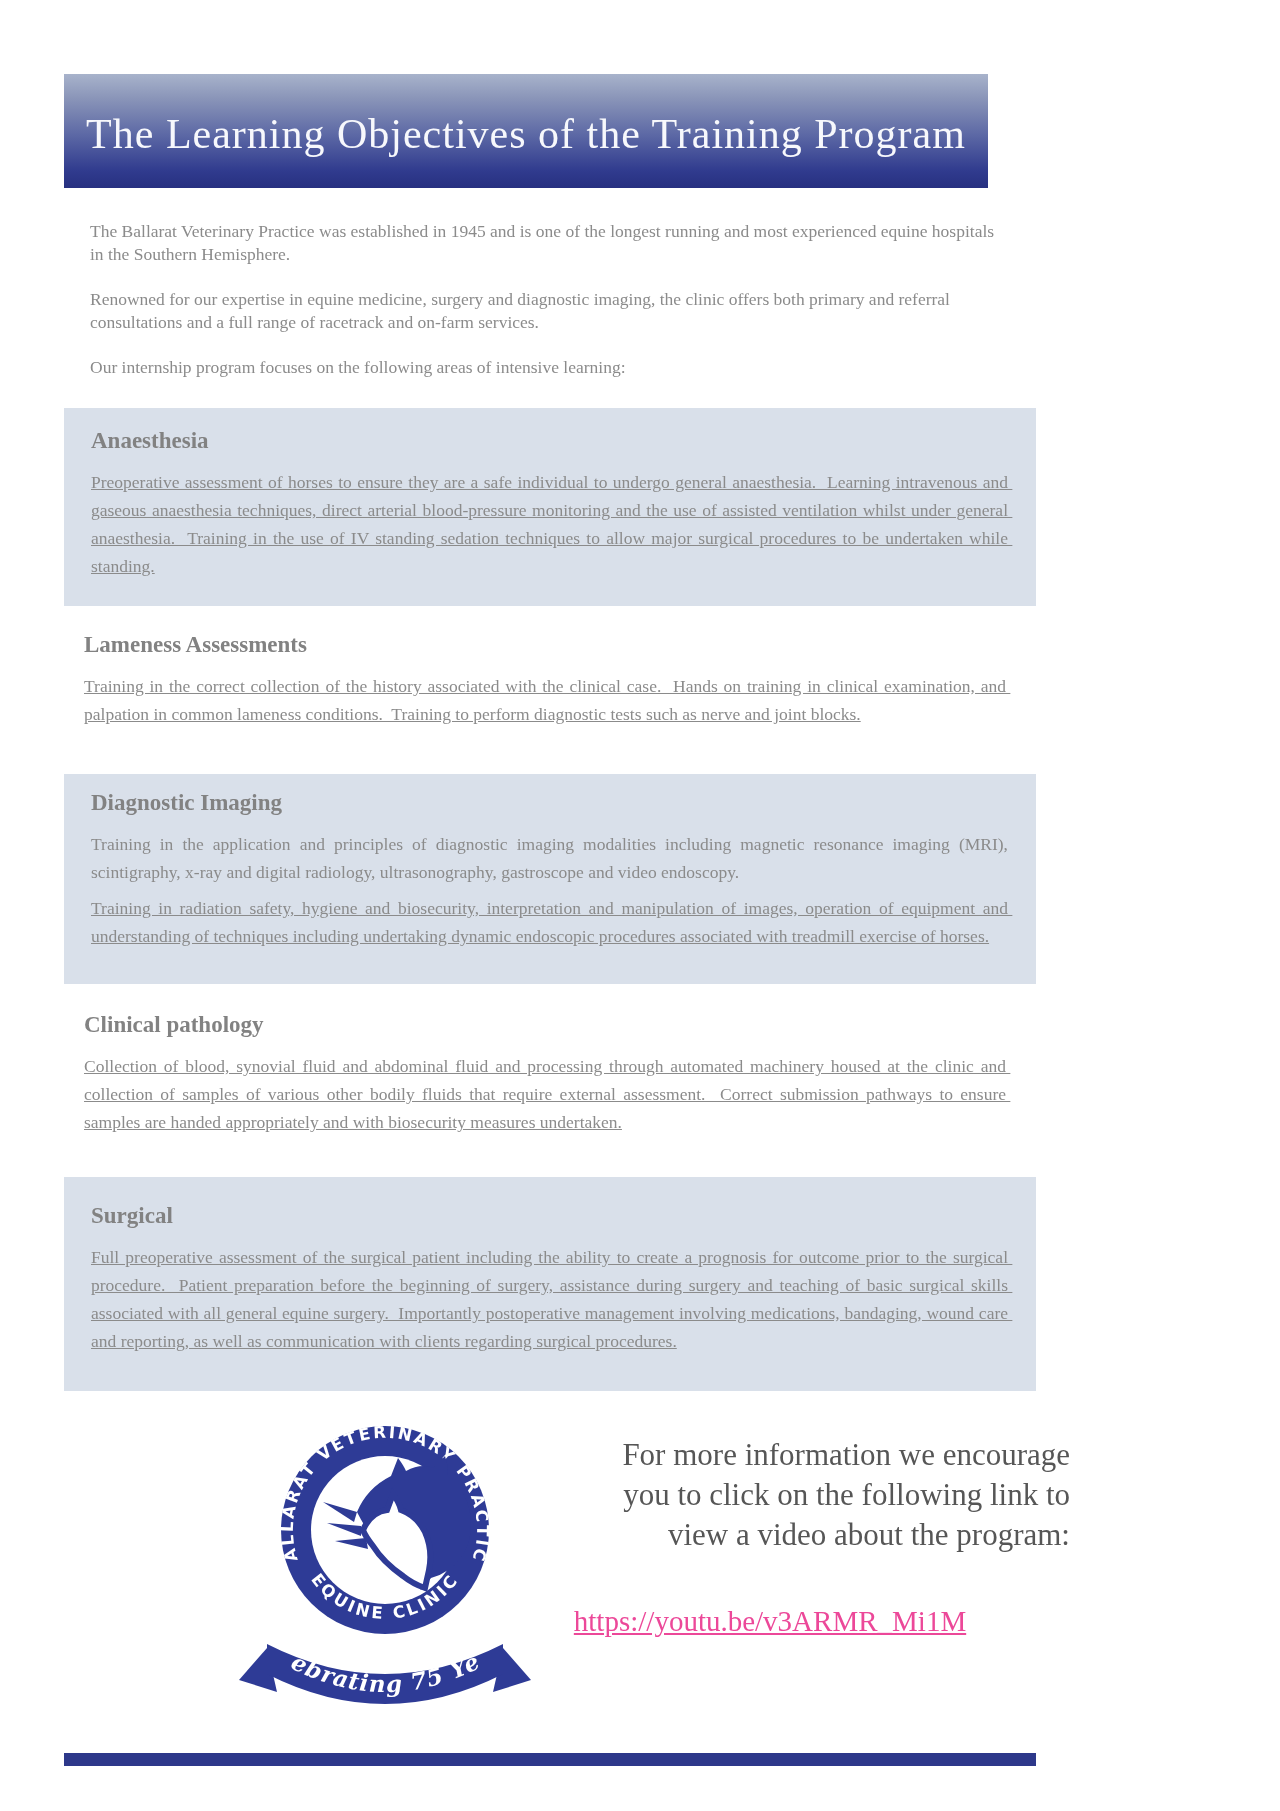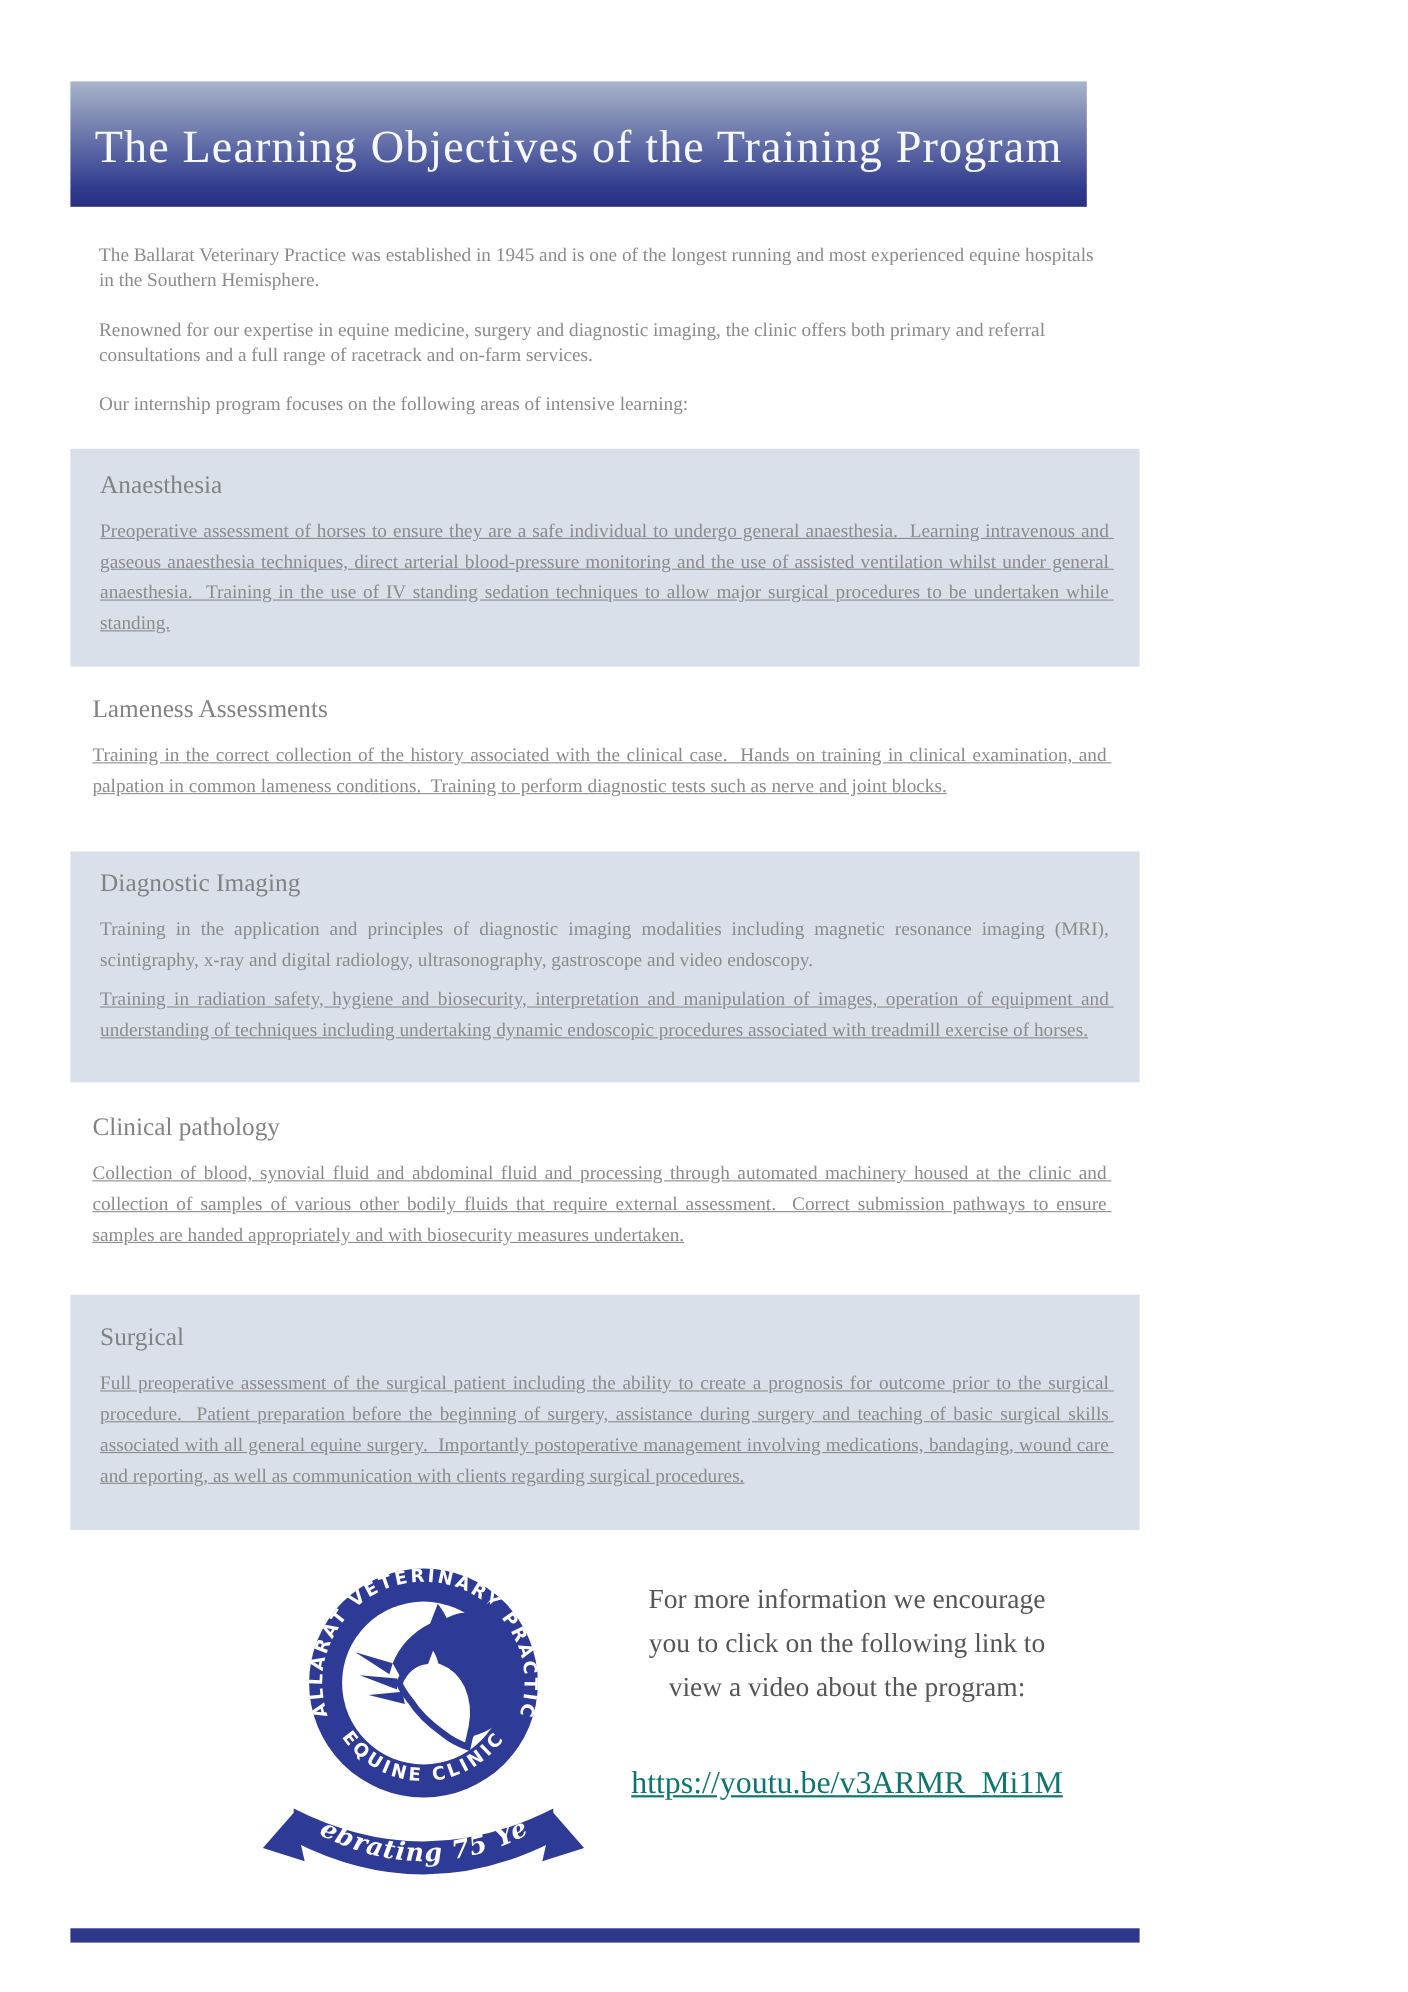--- a/index.html
+++ b/index.html
@@ -14,43 +14,43 @@
   }
   .banner h1 {
     margin:0; padding-top:6px; color:#f7f8fc; font-weight:400;
     font-size:42px; letter-spacing:1px; white-space:nowrap;
   }
   .content { margin-left:64px; width:972px; color:#8b8b8b;margin-top:16px; }
   .intro { padding:16px 24px 0 26px; }
   .intro p { font-size:17.5px; line-height:23px; margin:0 0 22px 0; }
   .topic { box-sizing:border-box; }
   .topic.highlight { background:#d9e0ea; }
-  .topic h2 { font-size:23px; font-weight:400; color:#828282; margin:0 0 14px 0; }
+  .topic h2 { font-size:23px; font-weight:700; color:#828282; margin:0 0 14px 0; }
   .topic p {
     font-size:17.5px; line-height:28px; margin:0 0 8px 0;
     text-align:justify; white-space:pre-wrap;
   }
   .topic p:last-child { margin-bottom:0;text-decoration:underline; }
   #sec-0 { margin-top:29px; padding:20px 28px 26px 27px; }
   #sec-1 { padding:26px 30px 46px 20px; }
   #sec-2 { padding:16px 28px 34px 27px; }
   #sec-3 { padding:28px 30px 41px 20px; }
   #sec-4 { padding:26px 28px 36px 27px; }
   .footer { position:relative; width:1280px; height:362px; }
   .logo-svg { position:absolute; left:235px; top:27px; width:300px; height:320px; }
   .ring-text { font-family:"DejaVu Sans", sans-serif; font-weight:bold; font-size:16.5px; fill:#ffffff; letter-spacing:2.4px; }
   .ring-text-bottom { font-family:"DejaVu Sans", sans-serif; font-weight:bold; font-size:16.5px; fill:#ffffff; letter-spacing:3px; }
   .ribbon-text { font-family:"DejaVu Serif", serif; font-style:italic; font-weight:bold; font-size:23px; fill:#ffffff; letter-spacing:1px; }
   .footer-info {
     position:absolute; left:470px; top:44px; width:600px; text-align:center;
     color:#565656;
   }
-  .footer-info .line { font-size:25px; line-height:40px; }
+  .footer-info .line { font-size:31px; line-height:40px;text-align:right; }
   .footer-link {
-    display:inline-block; margin-top:50px; font-size:29px; color:#0f766e;
+    display:inline-block; margin-top:50px; font-size:29px; color:#ec4899;
     text-decoration:underline; cursor:pointer;
   }
   .footer-bar { margin-left:64px; width:972px; height:13px; background:#2d388a; }
 </style>
 </head>
 <body>
 
 <div class="page">
 
   <header class="banner">

